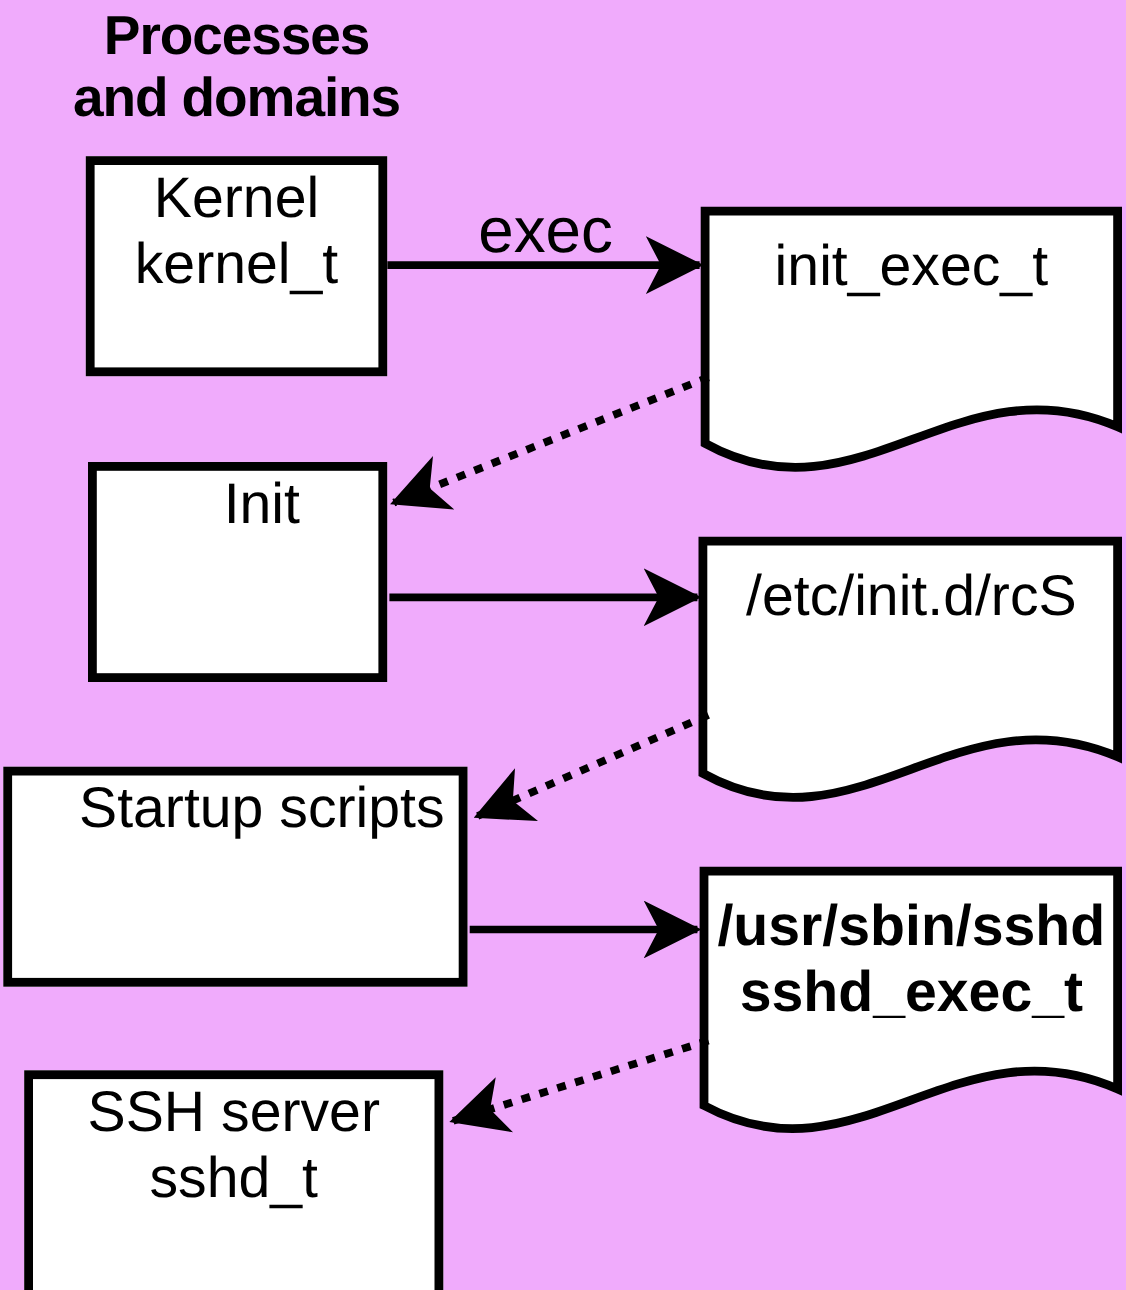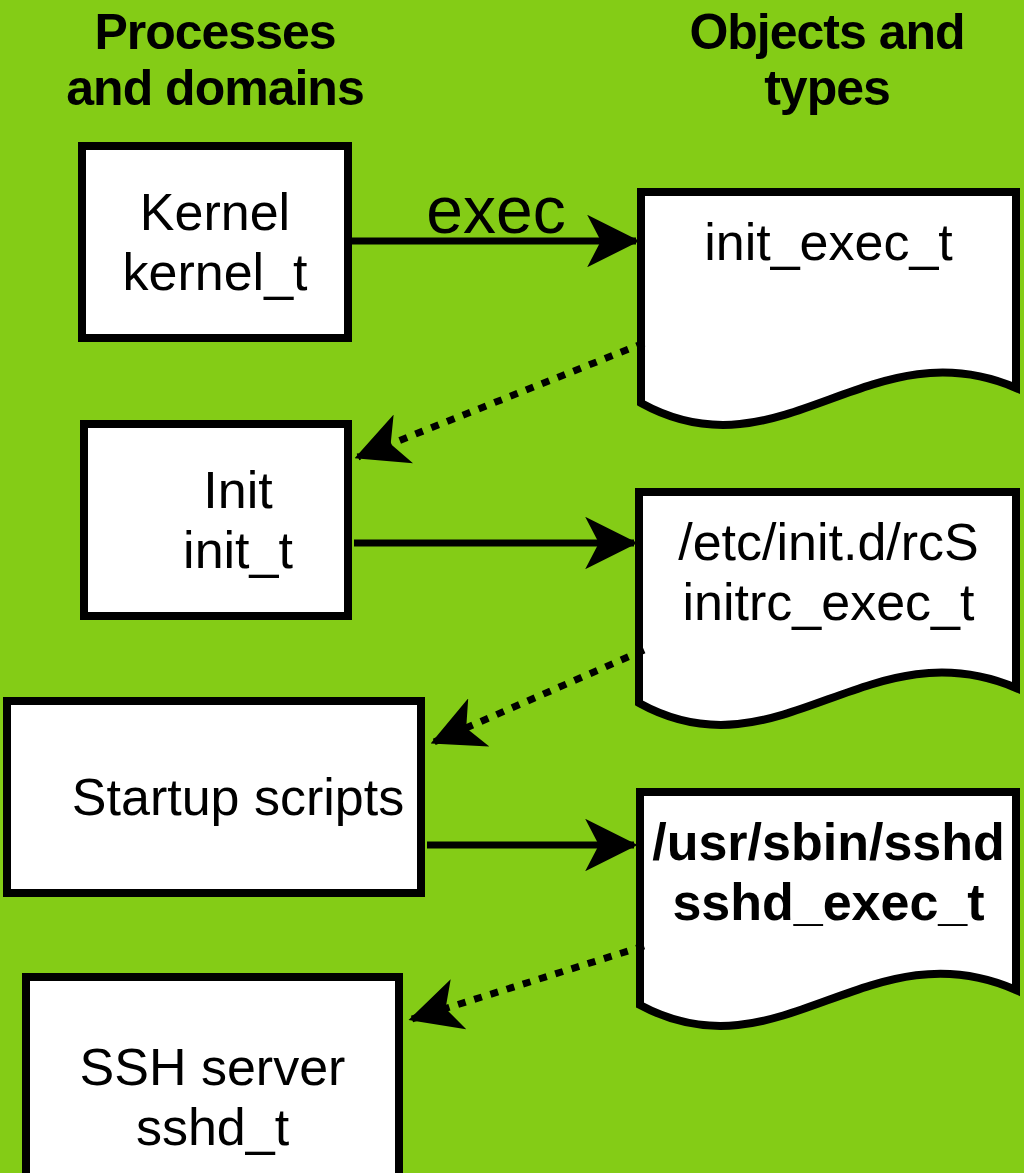--- a/index.html
+++ b/index.html
@@ -4,21 +4,21 @@
 <style>
   html, body {
     margin: 0;
     padding: 0;
     background: #ffffff;
   }
   .stage {
     position: relative;
     width: 1024px;
     height: 1173px;
-    background: #84cc16;
+    background: #f0abfc;
     font-family: "Liberation Sans", sans-serif;
     color: #000000;
     overflow: hidden;
   }
   .layer {
     position: absolute;
     left: 0;
     top: 0;
   }
   .col-title {
@@ -34,42 +34,41 @@
   .col-title.left  { left: 50px; }
   .col-title.right { left: 662px; }
   .pbox {
     position: absolute;
     box-sizing: border-box;
     border: 8px solid #000000;
     background: #ffffff;
     display: flex;
     flex-direction: column;
     align-items: center;
-    justify-content: center;
     text-align: center;
     font-size: 52px;
     line-height: 60px;
   }
   .pbox span { display: block; white-space: nowrap; }
   .doc-label {
     position: absolute;
     width: 375px;
     left: 641px;
     text-align: center;
     font-size: 52px;
     line-height: 60px;
   }
   .doc-label span { display: block; white-space: nowrap; }
   .edge-label {
     position: absolute;
     left: 416px;
     top: 184px;
     width: 160px;
     text-align: center;
-    font-size: 66px;
+    font-size: 58px;
     line-height: 52px;
   }
   svg .docshape {
     fill: #ffffff;
     stroke: #000000;
     stroke-width: 8;
   }
   svg .solid-edge {
     stroke: #000000;
     stroke-width: 7;
@@ -101,44 +100,41 @@
     <line class="solid-edge" x1="352" y1="241" x2="636" y2="241" marker-end="url(#ah)"></line>
     <line class="solid-edge" x1="354" y1="543" x2="634" y2="543" marker-end="url(#ah)"></line>
     <line class="solid-edge" x1="427" y1="845" x2="634" y2="845" marker-end="url(#ah)"></line>
 
     <line class="dotted-edge" x1="644" y1="343" x2="358" y2="457" marker-end="url(#ah)"></line>
     <line class="dotted-edge" x1="644" y1="650" x2="434" y2="742" marker-end="url(#ah)"></line>
     <line class="dotted-edge" x1="644" y1="946" x2="412" y2="1019" marker-end="url(#ah)"></line>
   </svg>
 
   <div class="col-title left">Processes and domains</div>
-  <div class="col-title right">Objects and types</div>
 
   <div class="pbox" style="left:78px; top:142px; width:274px; height:200px;">
     <span>Kernel</span>
     <span>kernel_t</span>
   </div>
   <div class="pbox" style="left:80px; top:420px; width:272px; height:200px;padding-left:44px;">
     <span>Init</span>
-    <span>init_t</span>
   </div>
   <div class="pbox" style="left:3px; top:697px; width:422px; height:200px;padding-left:48px;">
     <span>Startup scripts</span>
   </div>
   <div class="pbox" style="left:22px; top:973px; width:381px; height:247px;">
     <span>SSH server</span>
     <span>sshd_t</span>
   </div>
 
   <div class="doc-label" style="top:212px;">
     <span>init_exec_t</span>
   </div>
   <div class="doc-label" style="top:512px;">
     <span>/etc/init.d/rcS</span>
-    <span>initrc_exec_t</span>
   </div>
   <div class="doc-label" style="top:812px;font-weight:bold;">
     <span>/usr/sbin/sshd</span>
     <span>sshd_exec_t</span>
   </div>
 
   <div class="edge-label">exec</div>
 
 </div>
 

